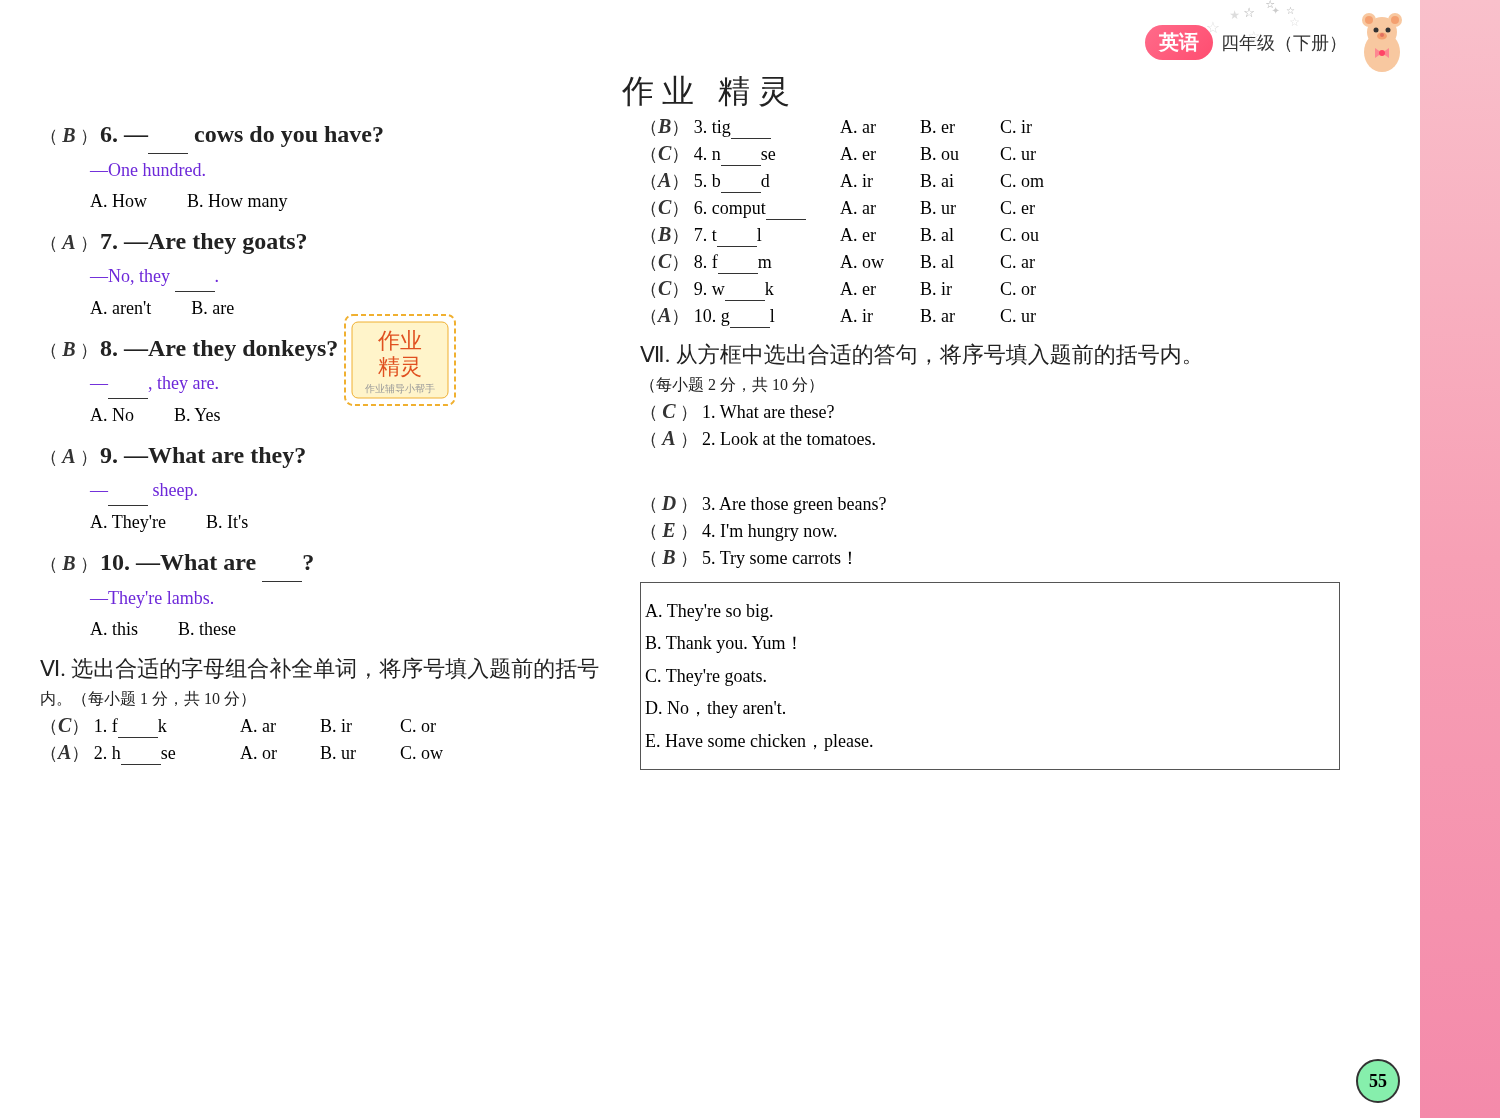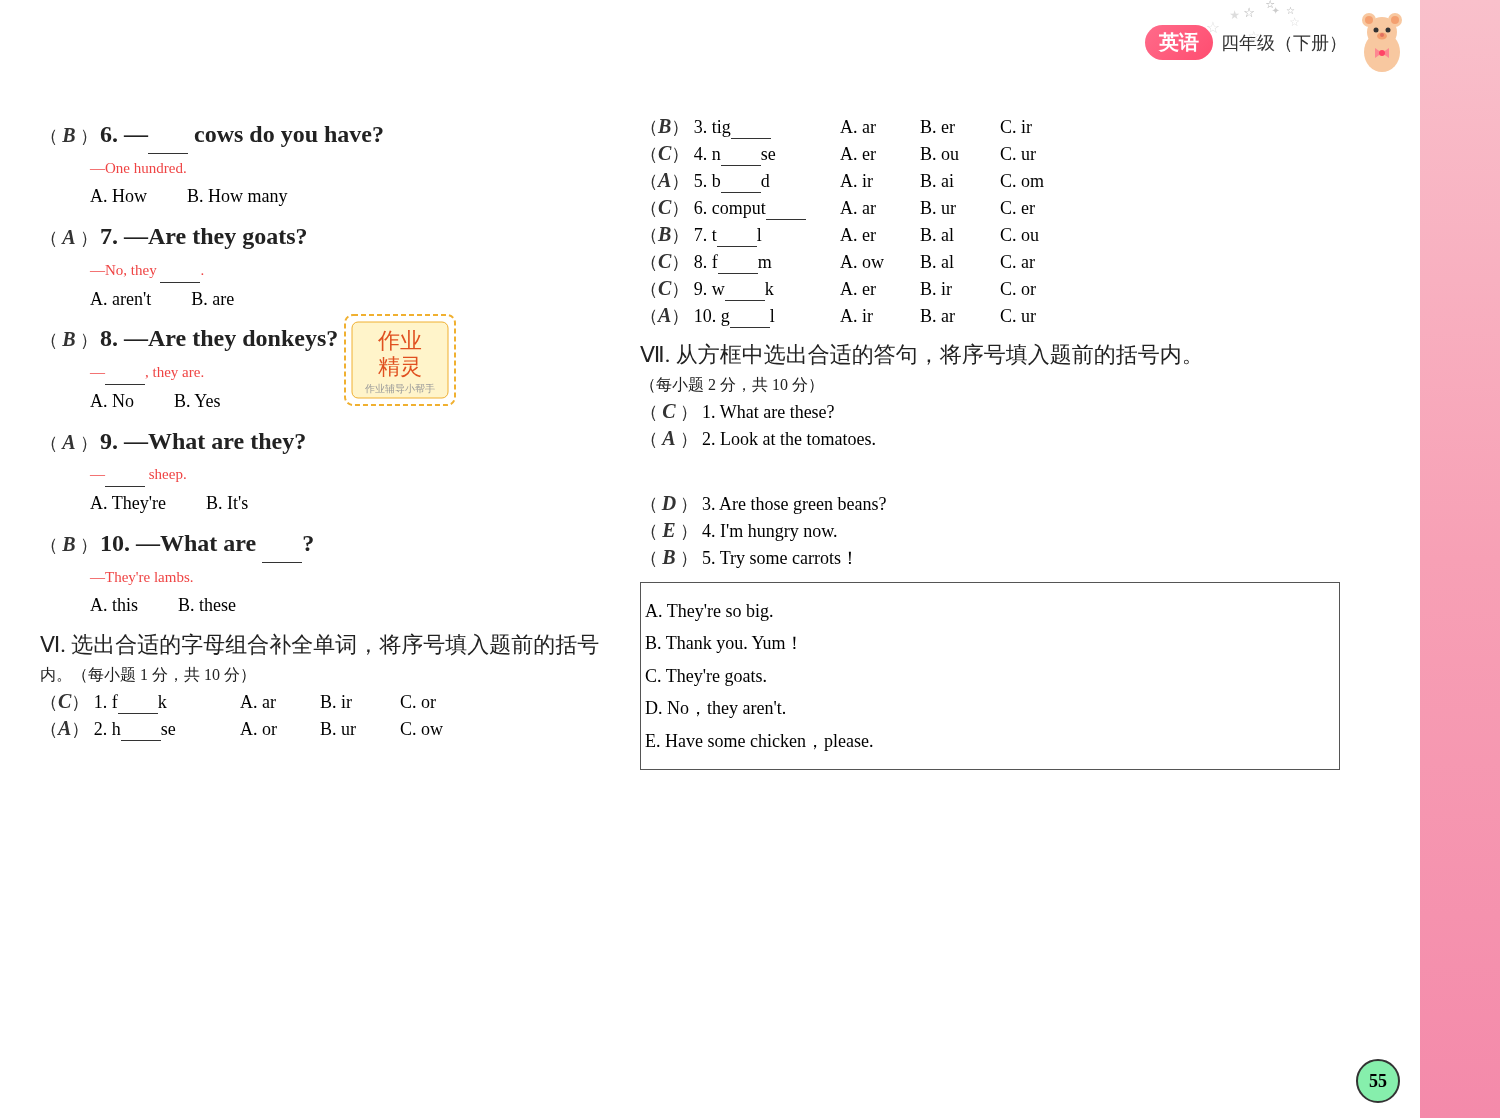--- a/index.html
+++ b/index.html
@@ -122,22 +122,22 @@
     }
     .options-line {
       display: flex;
       gap: 40px;
       margin-left: 50px;
       margin-top: 2px;
       font-size: 18px;
     }
     .sub-line {
       margin-left: 50px;
-      font-size: 15px;
-      color: #ef4444;
+      font-size: 18px;
+      color: #6d28d9;
       margin-top: 1px;
     }
     .section-header {
       font-size: 22px;
       color: #222;
       margin-top: 8px;
       margin-bottom: 4px;
       line-height: 1.5;
     }
     .section-sub {
@@ -256,20 +256,21 @@
       <circle cx="33" cy="20" r="2.5" fill="#333"></circle>
       <ellipse cx="27" cy="26" rx="5" ry="3.5" fill="#f4a070"></ellipse>
       <circle cx="27" cy="25" r="2" fill="#e07060"></circle>
 
       <polygon points="20,38 27,43 20,48" fill="#ff6b8a" opacity="0.7"></polygon>
       <polygon points="34,38 27,43 34,48" fill="#ff6b8a" opacity="0.7"></polygon>
       <circle cx="27" cy="43" r="3" fill="#ff4466"></circle>
     </svg>
   </div>
 
+  <div class="main-title">作业 精灵</div>
 
   <div class="stamp">
     <svg width="120" height="100" viewBox="0 0 120 100">
       <rect x="5" y="5" width="110" height="90" rx="8" ry="8" fill="none" stroke="#f0b030" stroke-width="2" stroke-dasharray="5,3"></rect>
       <rect x="12" y="12" width="96" height="76" rx="6" ry="6" fill="rgba(255,240,180,0.7)" stroke="#f0b030" stroke-width="1"></rect>
       <text x="60" y="38" text-anchor="middle" font-size="22" font-family="KaiTi,楷体,serif" fill="#e05020">作业</text>
       <text x="60" y="64" text-anchor="middle" font-size="22" font-family="KaiTi,楷体,serif" fill="#e05020">精灵</text>
       <text x="60" y="82" text-anchor="middle" font-size="10" font-family="SimSun,宋体,serif" fill="#999">作业辅导小帮手</text>
     </svg>
   </div>

